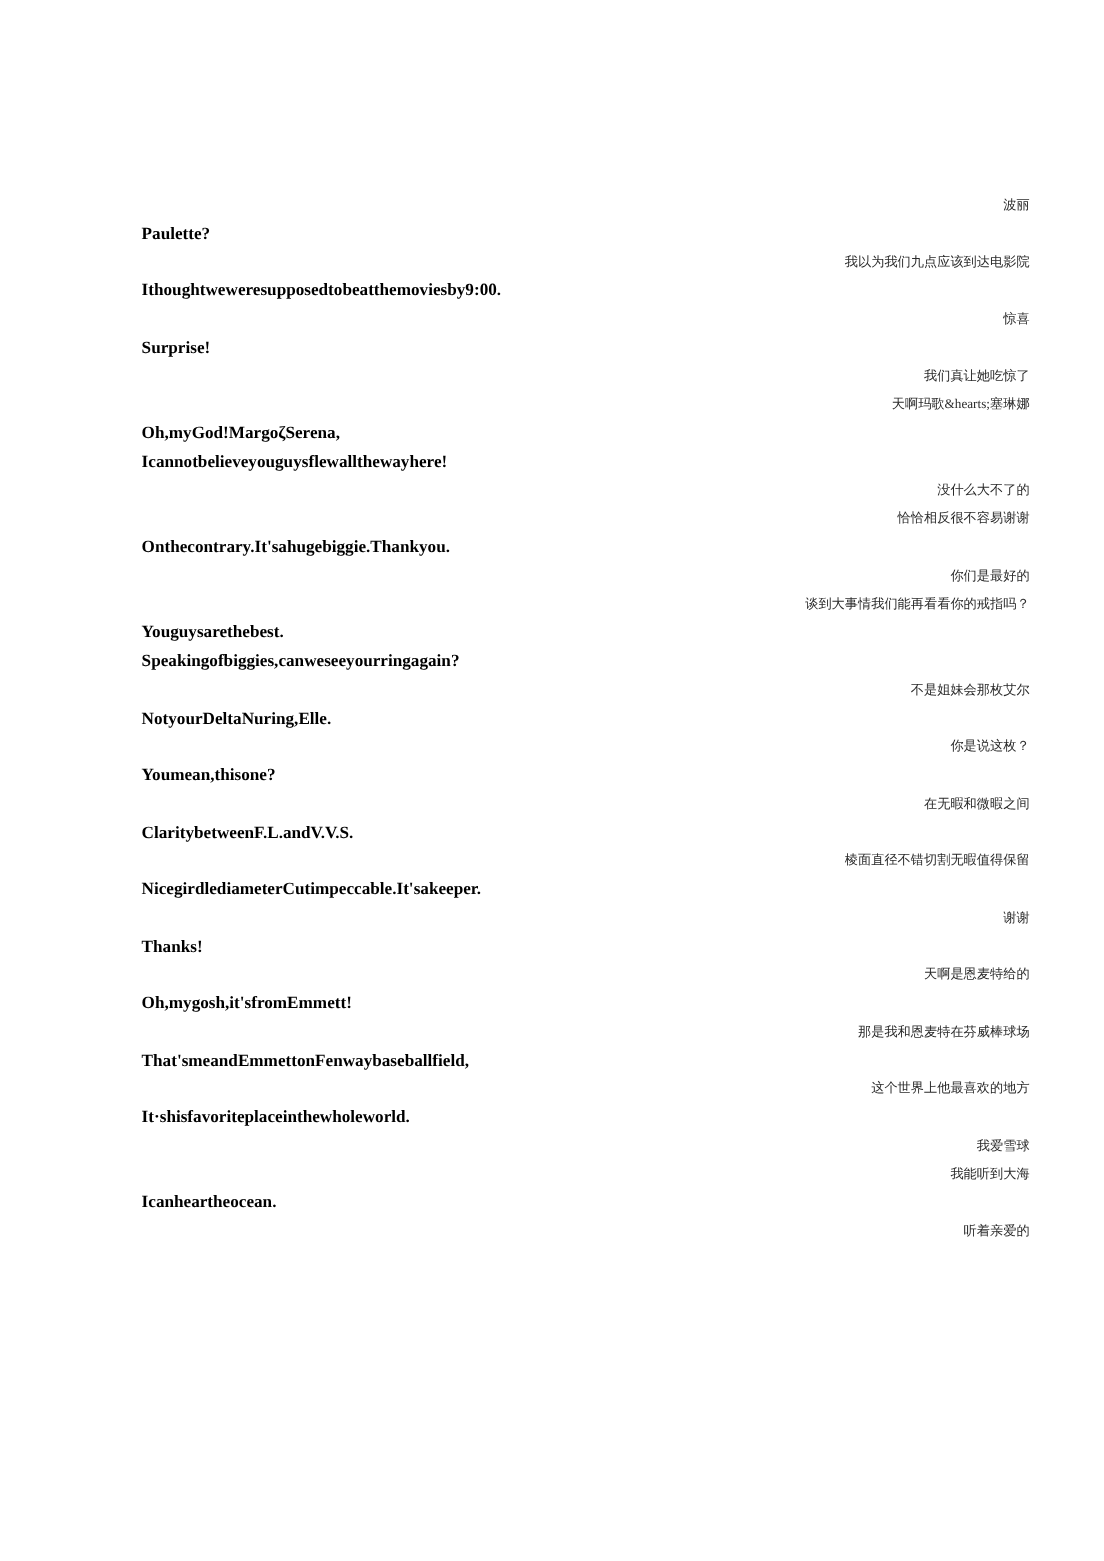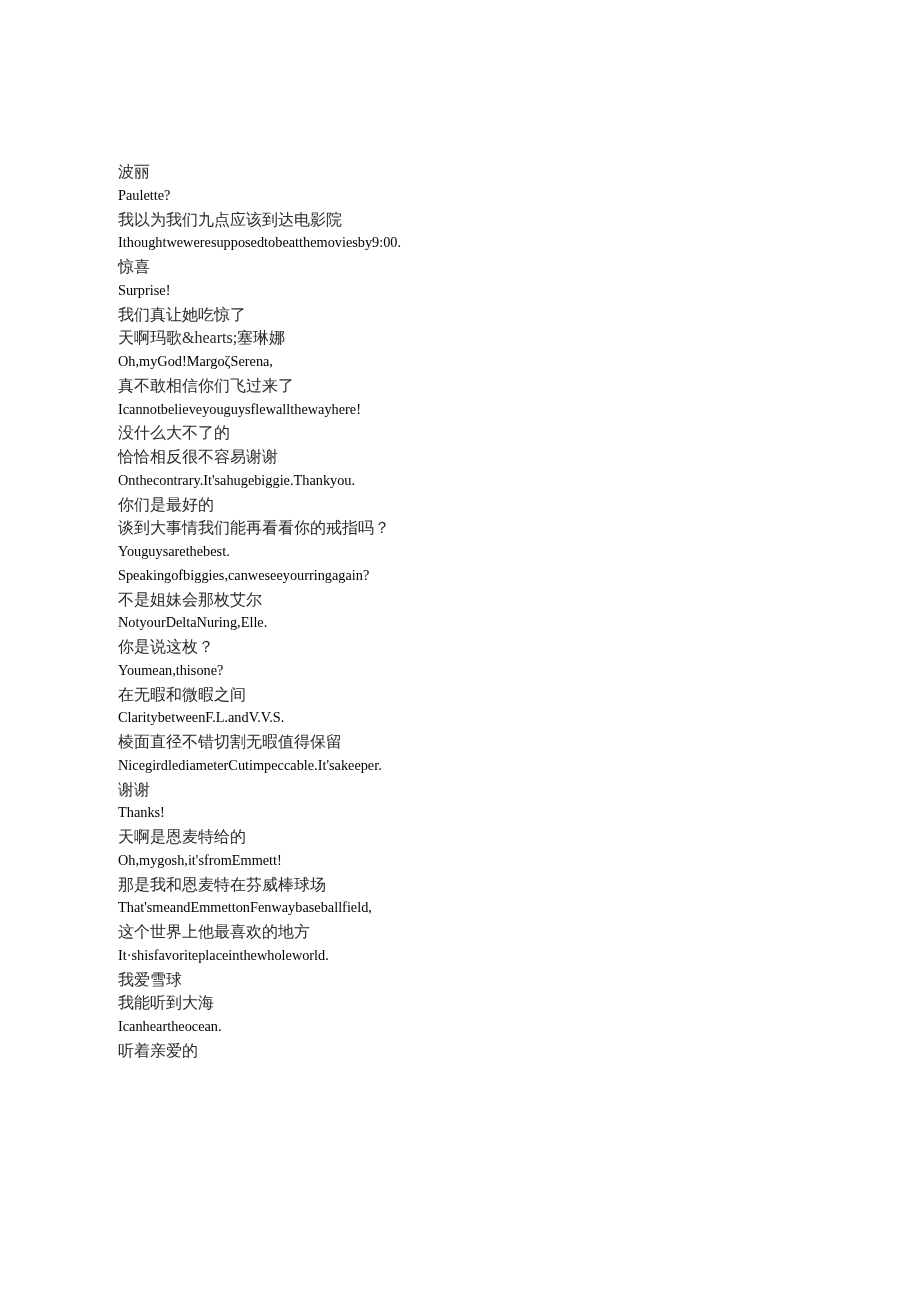--- a/index.html
+++ b/index.html
@@ -30,41 +30,42 @@
     line-height: 23.75px;
     height: 23.75px;
     white-space: pre;
     color: #111111;
     letter-spacing: 0;
   }
 
   
   .line.zh {
     color: #2a2a2a;
-    font-size: 16px;
+    font-size: 11px;
+    text-align: right;
   }
 
   .line.en {
     color: #000000;
+    font-weight: bold;
   }
 </style>
 </head>
 <body>
 
 <div id="transcript">
     <div class="line zh">波丽</div>
     <div class="line en">Paulette?</div>
     <div class="line zh">我以为我们九点应该到达电影院</div>
     <div class="line en">Ithoughtweweresupposedtobeatthemoviesby9:00.</div>
     <div class="line zh">惊喜</div>
     <div class="line en">Surprise!</div>
     <div class="line zh">我们真让她吃惊了</div>
     <div class="line zh">天啊玛歌&amp;hearts;塞琳娜</div>
     <div class="line en">Oh,myGod!MargoζSerena,</div>
-    <div class="line zh">真不敢相信你们飞过来了</div>
     <div class="line en">Icannotbelieveyouguysflewallthewayhere!</div>
     <div class="line zh">没什么大不了的</div>
     <div class="line zh">恰恰相反很不容易谢谢</div>
     <div class="line en">Onthecontrary.It'sahugebiggie.Thankyou.</div>
     <div class="line zh">你们是最好的</div>
     <div class="line zh">谈到大事情我们能再看看你的戒指吗？</div>
     <div class="line en">Youguysarethebest.</div>
     <div class="line en">Speakingofbiggies,canweseeyourringagain?</div>
     <div class="line zh">不是姐妹会那枚艾尔</div>
     <div class="line en">NotyourDeltaNuring,Elle.</div>

